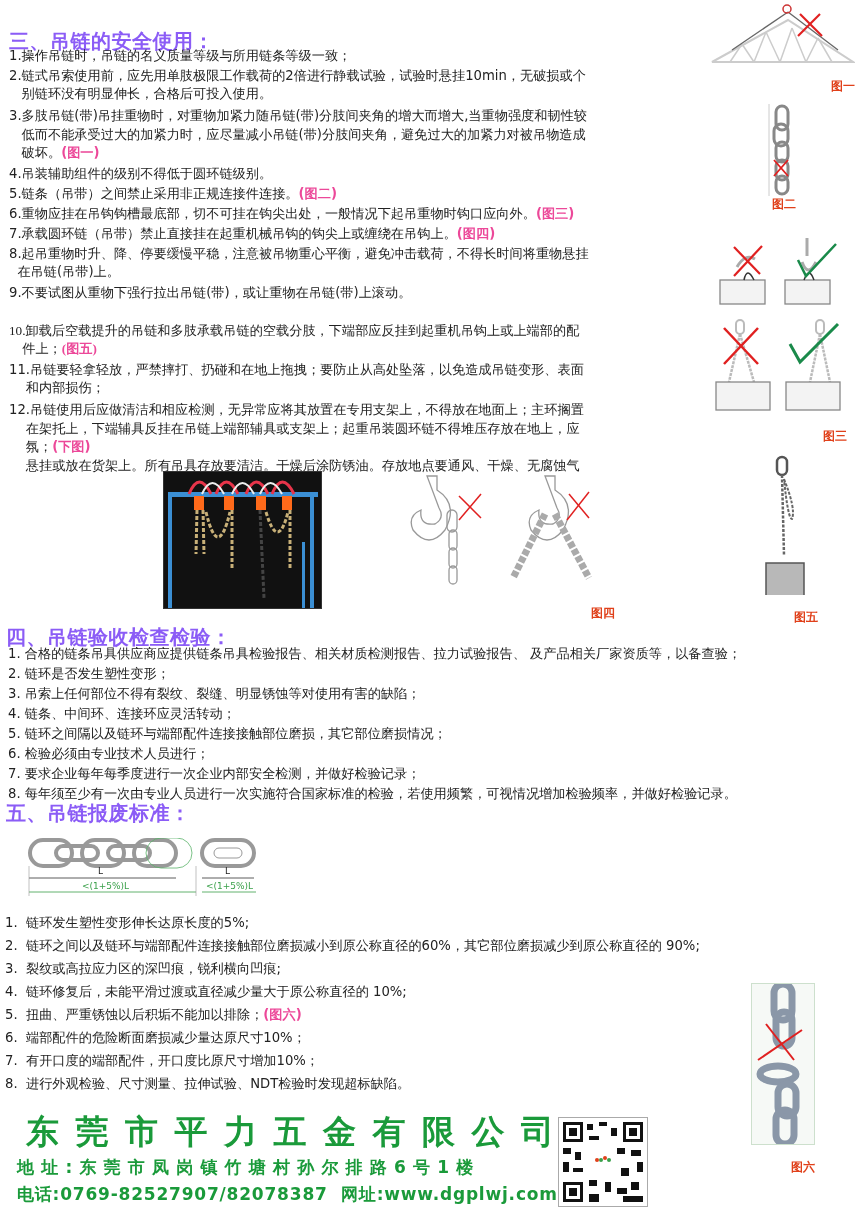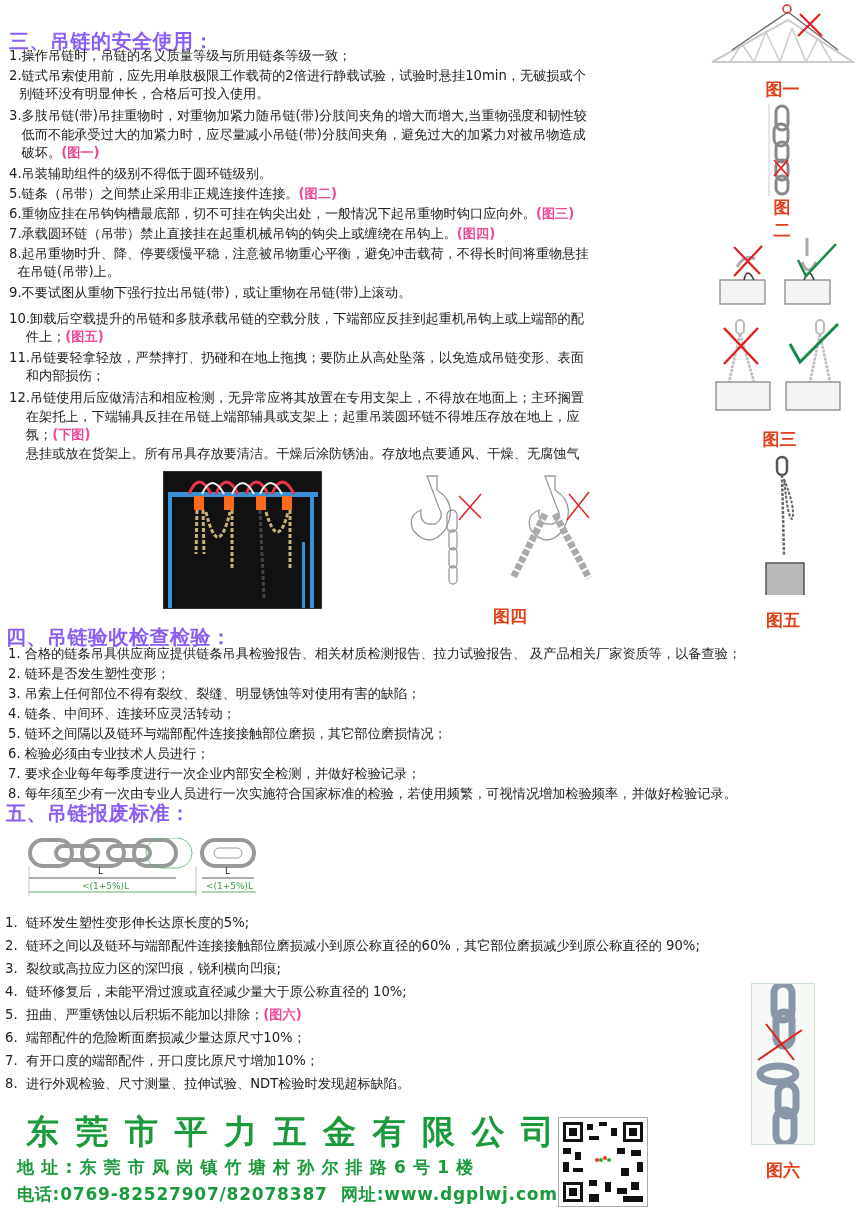--- a/index.html
+++ b/index.html
@@ -1,39 +1,39 @@
 <!DOCTYPE html>
 <html><head>
 <meta charset="utf-8">
 <style>
   html,body{margin:0;padding:0;background:#fff;}
   body{width:860px;height:1215px;position:relative;overflow:hidden;font-family:"DejaVu Sans","Liberation Sans",sans-serif;color:#222;}
   .abs{position:absolute;}
   .h{font-weight:bold;font-size:20px;color:#8b5cf6;letter-spacing:0.5px;}
   .line{font-size:13.2px;line-height:18px;white-space:nowrap;color:#222;}
   .line .ref{color:#ec4899;font-weight:bold;}
-  .cap{color:#e0401a;font-weight:bold;font-size:17px;text-align:center;}
+  .cap{color:#e0401a;font-weight:bold;font-size:12px;text-align:right;}
   .co-name{color:#1a9a3a;font-weight:bold;font-size:33px;letter-spacing:16.5px;white-space:nowrap;}
   .co-line{color:#1a9a3a;font-weight:bold;font-size:17px;white-space:nowrap;}
   .addr{letter-spacing:7.2px;}
   .tel{letter-spacing:0.8px;}
   svg{display:block;}
 </style>
 </head>
 <body>
 
 <div class="abs h" style="left:9px;top:28px;">三、吊链的安全使用：</div>
 
 <div class="abs" style="left:9px;top:47px;width:690px;">
   <div>
     <div class="line">1.操作吊链时，吊链的名义质量等级与所用链条等级一致；</div>
   </div>
   <div style="margin-top:2px;">
     <div class="line">2.链式吊索使用前，应先用单肢极限工作载荷的2倍进行静载试验，试验时悬挂10min，无破损或个</div>
-    <div class="line" style="white-space:pre;font-family:Liberation Serif, serif;">   别链环没有明显伸长，合格后可投入使用。</div>
+    <div class="line" style="white-space:pre;">   别链环没有明显伸长，合格后可投入使用。</div>
   </div>
   <div style="margin-top:3px;">
     <div class="line" style="line-height:19px;">3.多肢吊链(带)吊挂重物时，对重物加紧力随吊链(带)分肢间夹角的增大而增大,当重物强度和韧性较</div>
     <div class="line" style="white-space:pre;line-height:19px;">   低而不能承受过大的加紧力时，应尽量减小吊链(带)分肢间夹角，避免过大的加紧力对被吊物造成</div>
     <div class="line" style="white-space:pre;"><span>   破坏。</span><span class="ref">(图一)</span></div>
   </div>
   <div style="margin-top:3px;">
     <div class="line">4.吊装辅助组件的级别不得低于圆环链级别。</div>
   </div>
   <div style="margin-top:2px;">
@@ -45,21 +45,21 @@
   <div style="margin-top:2px;">
     <div class="line"><span>7.承载圆环链（吊带）禁止直接挂在起重机械吊钩的钩尖上或缠绕在吊钩上。</span><span class="ref">(图四)</span></div>
   </div>
   <div style="margin-top:2px;">
     <div class="line">8.起吊重物时升、降、停要缓慢平稳，注意被吊物重心平衡，避免冲击载荷，不得长时间将重物悬挂</div>
     <div class="line" style="white-space:pre;">  在吊链(吊带)上。</div>
   </div>
   <div style="margin-top:3px;">
     <div class="line">9.不要试图从重物下强行拉出吊链(带)，或让重物在吊链(带)上滚动。</div>
   </div>
-  <div style="margin-top:8px;">
+  <div style="margin-top:20px;font-family:Liberation Serif, serif;">
     <div class="line">10.卸载后空载提升的吊链和多肢承载吊链的空载分肢，下端部应反挂到起重机吊钩上或上端部的配</div>
     <div class="line" style="white-space:pre;"><span>    件上；</span><span class="ref">(图五)</span></div>
   </div>
   <div style="margin-top:3px;">
     <div class="line">11.吊链要轻拿轻放，严禁摔打、扔碰和在地上拖拽；要防止从高处坠落，以免造成吊链变形、表面</div>
     <div class="line" style="white-space:pre;">    和内部损伤；</div>
   </div>
   <div style="margin-top:3px;">
     <div class="line" style="line-height:19px;">12.吊链使用后应做清洁和相应检测，无异常应将其放置在专用支架上，不得放在地面上；主环搁置</div>
     <div class="line" style="white-space:pre;line-height:19px;">    在架托上，下端辅具反挂在吊链上端部辅具或支架上；起重吊装圆环链不得堆压存放在地上，应</div>

